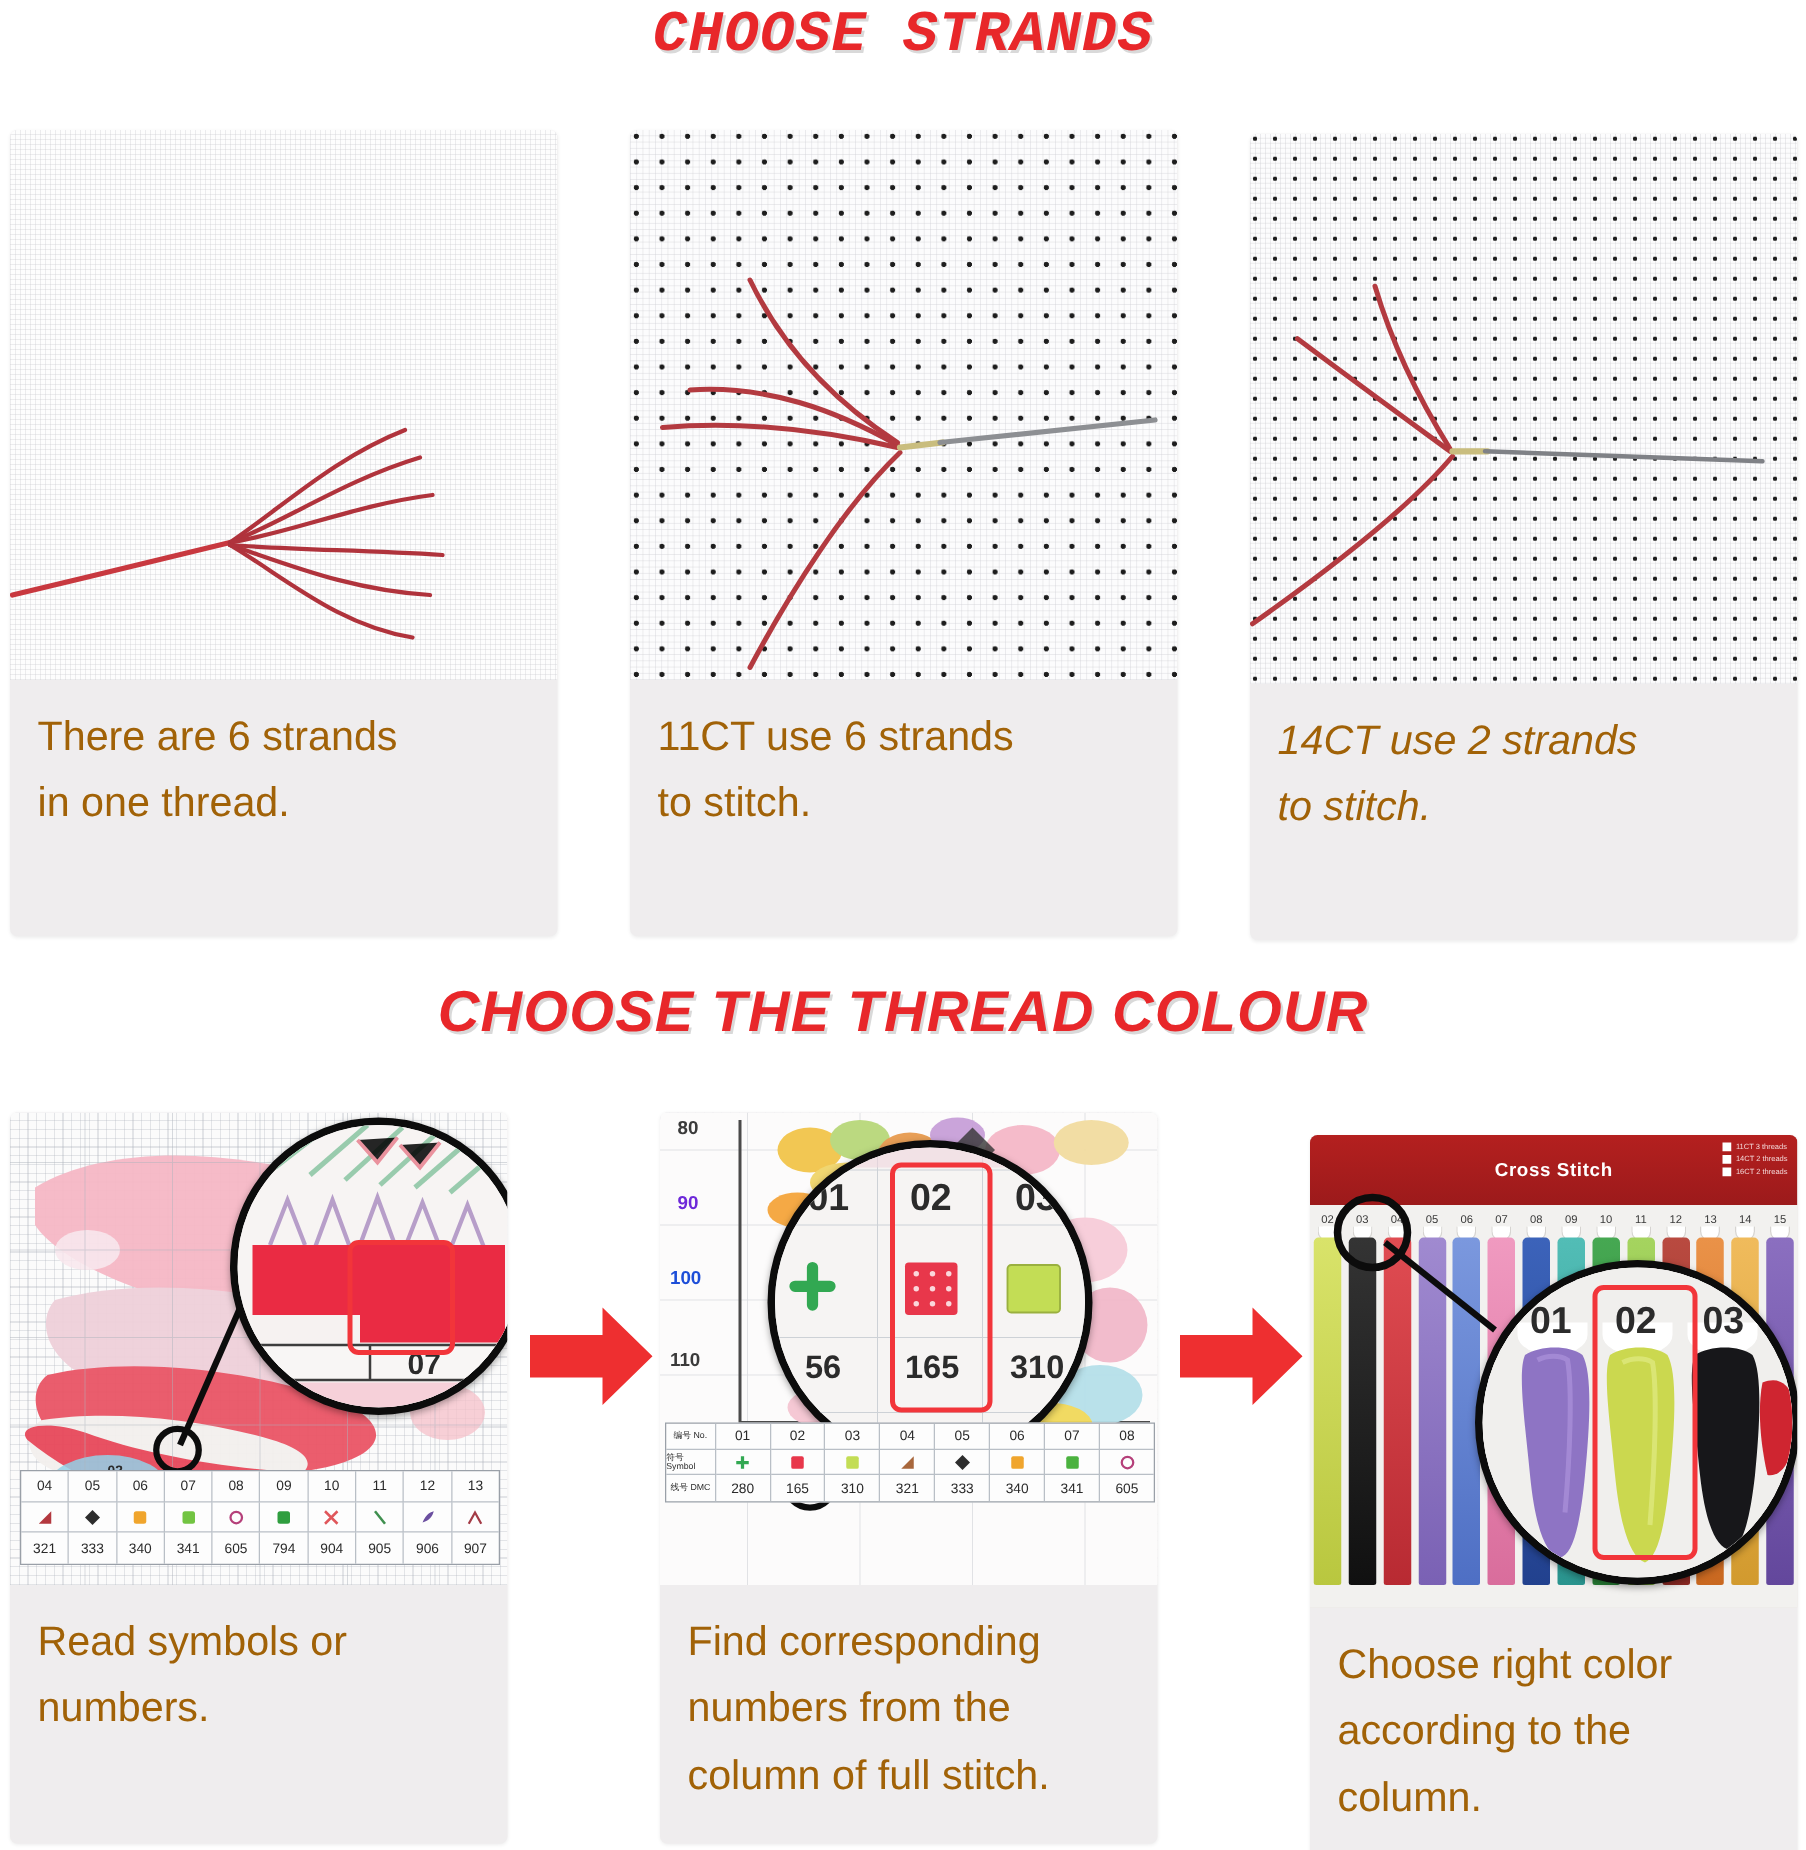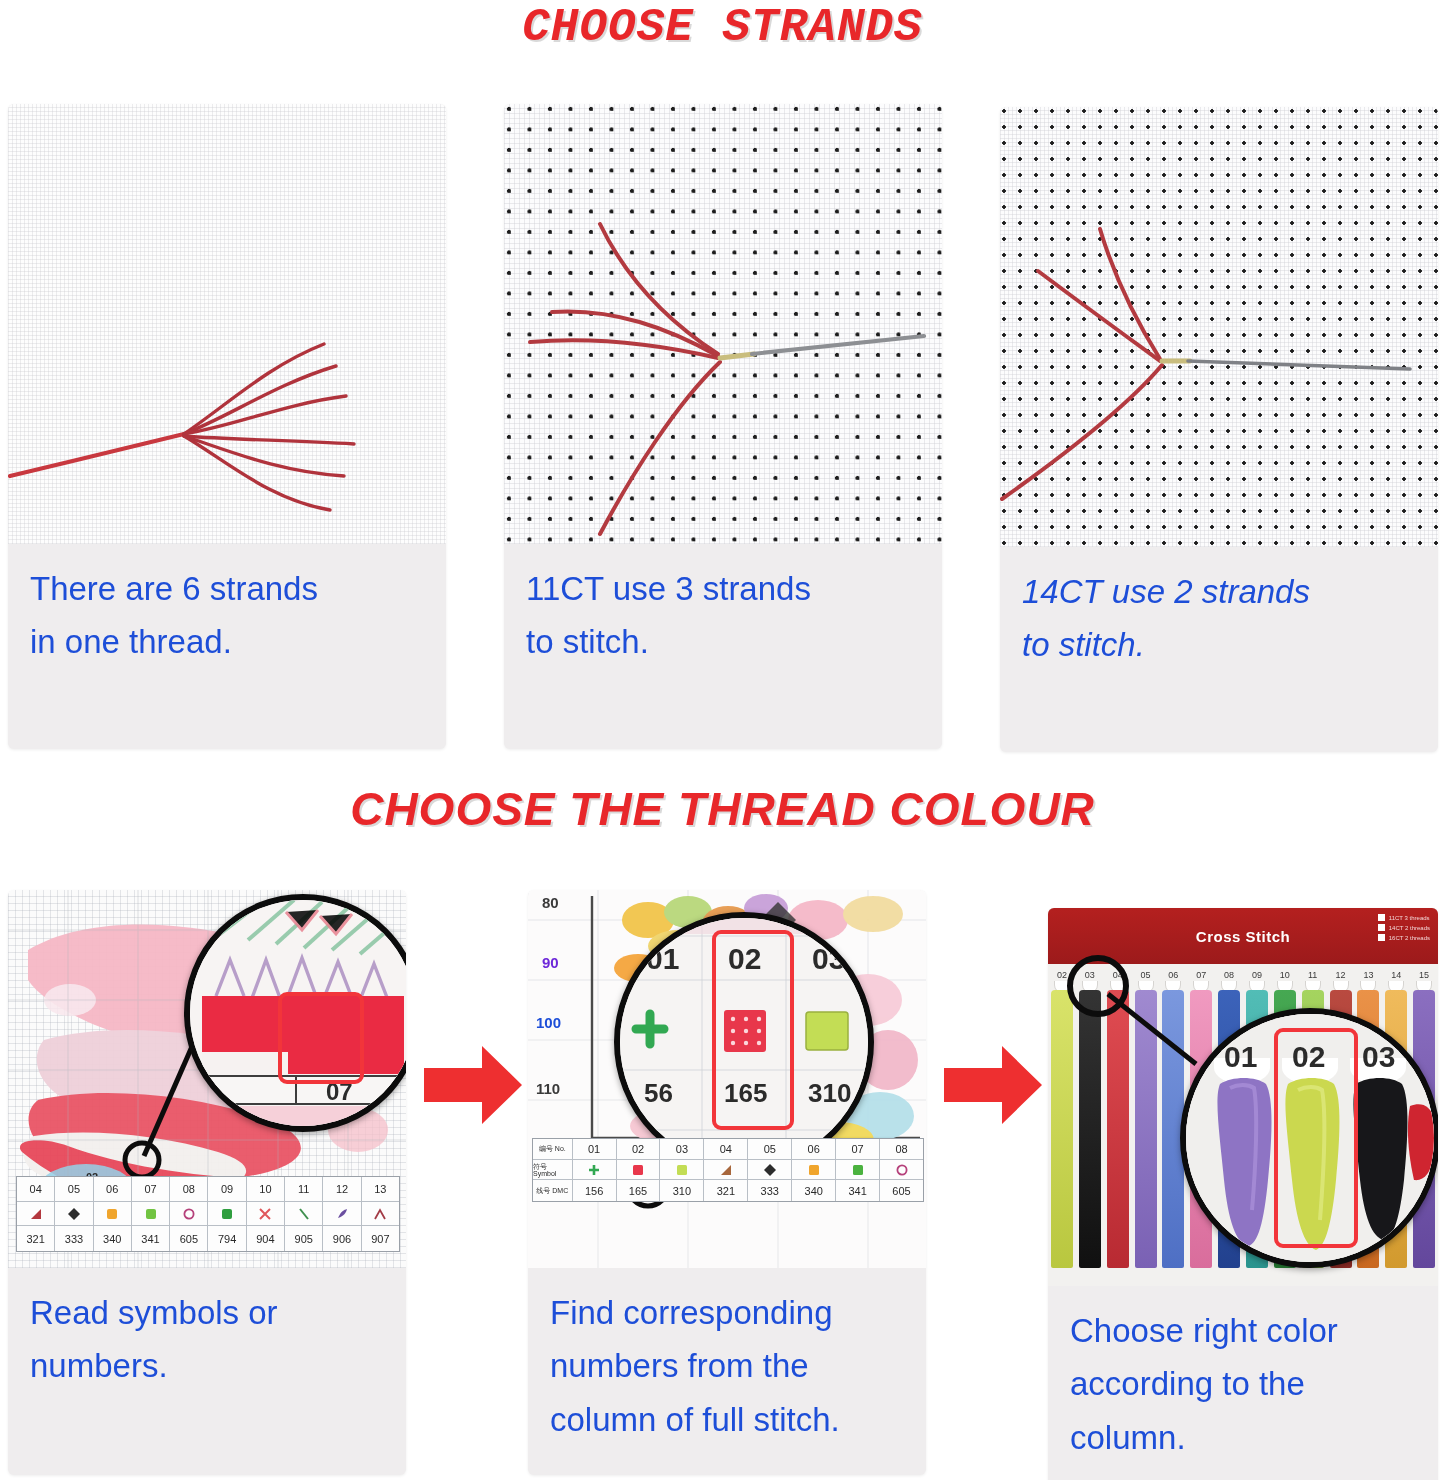--- a/index.html
+++ b/index.html
@@ -29,21 +29,21 @@
   
   .card{
     position:absolute;
     background:#efedee;
     border-radius:6px;
     overflow:hidden;
     box-shadow:0 1px 3px rgba(0,0,0,.07);
   }
   .photo{position:relative;overflow:hidden;background:#fff;}
   .caption{
-    color:#1d4ed8;
+    color:#a16207;
     font-size:33px;
     line-height:1.62;
     padding:18px 22px 10px 22px;
     font-family:"Liberation Sans", sans-serif;
   }
   .caption span{display:block;}
 
   
   .plain-fabric{
     width:100%;height:100%;
@@ -182,21 +182,21 @@
           <path d="M96 120 C 120 170, 160 215, 214 250"></path>
           <path d="M48 208 C 110 204, 164 224, 214 252"></path>
           <path d="M26 238 C 96 232, 162 242, 214 254"></path>
           <path d="M96 430 C 128 370, 172 300, 216 258"></path>
         </g>
         <path d="M216 254 L 250 250" stroke="#c9bd7e" stroke-width="5" fill="none" stroke-linecap="round"></path>
         <path d="M248 250 L 420 232" stroke="#8d8f93" stroke-width="4.2" fill="none" stroke-linecap="round"></path>
       </svg>
     </div>
     <div class="caption">
-      <span>11CT use 3 strands</span>
+      <span>11CT use 6 strands</span>
       <span>to stitch.</span>
     </div>
   </div>
 
   <div class="card" style="left:1000px;top:107px;width:438px;height:645px;font-style:italic;">
     <div class="photo" style="width:438px;height:440px;">
       <div class="aida14"></div>
       <svg class="svg-layer" viewBox="0 0 438 440" preserveAspectRatio="none">
         <g stroke="#b33a40" stroke-width="4" fill="none" stroke-linecap="round">
           <path d="M100 122 C 116 176, 140 220, 160 252"></path>
@@ -521,21 +521,21 @@
               </svg>
             </div>
           <div class="lt-cell">
             <svg class="sym" viewBox="0 0 14 14">
                 <circle cx="7" cy="7" r="4.6" fill="none" stroke="#b5407a" stroke-width="1.8"></circle>
               </svg>
             </div>
         </div>
         <div class="lt-row">
           <div class="lt-cell" style="flex:.9;font-size:7px;line-height:1;">线号 DMC</div>
-          <div class="lt-cell">156</div>
+          <div class="lt-cell">280</div>
           <div class="lt-cell">165</div>
           <div class="lt-cell">310</div>
           <div class="lt-cell">321</div>
           <div class="lt-cell">333</div>
           <div class="lt-cell">340</div>
           <div class="lt-cell">341</div>
           <div class="lt-cell">605</div>
         </div>
       </div>
     </div>

